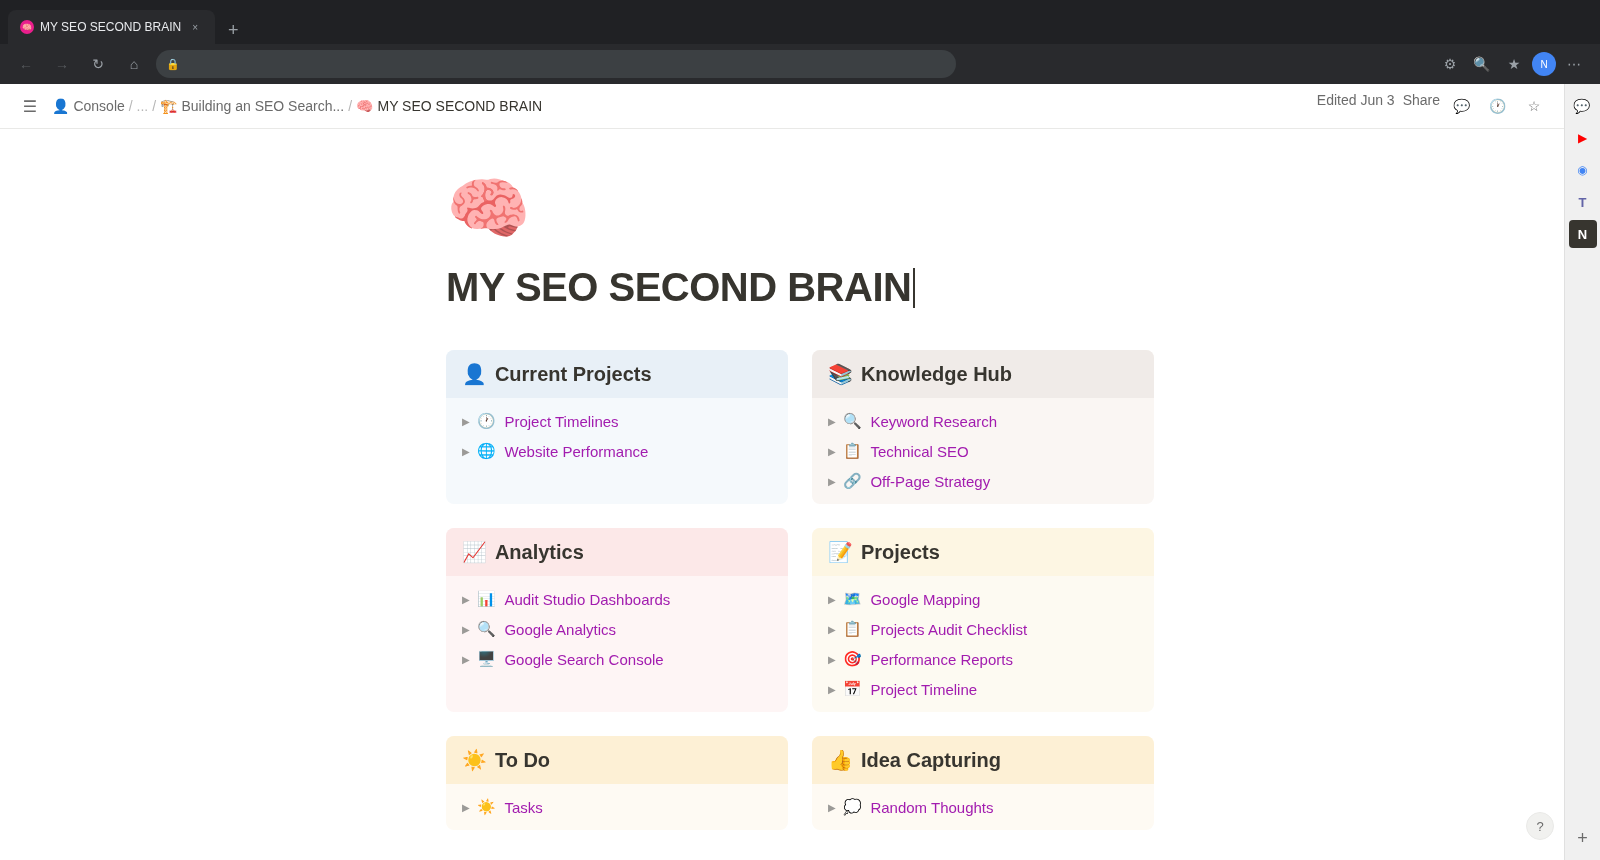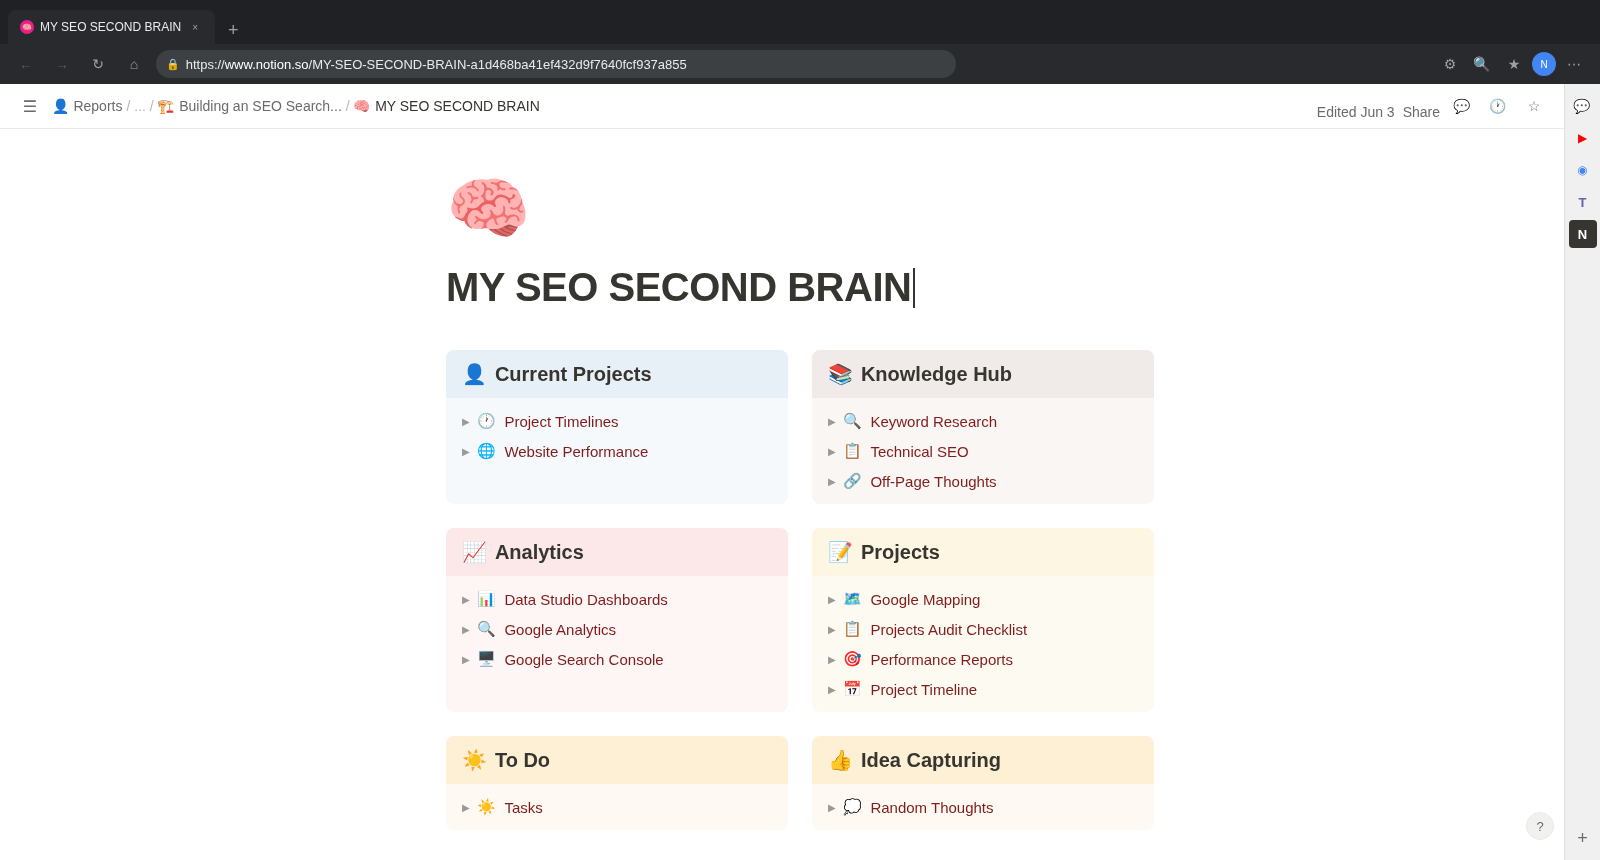--- a/index.html
+++ b/index.html
@@ -30,21 +30,21 @@
     
     .notion-app { display: flex; flex-direction: column; height: calc(860px - 84px); background: #ffffff; }
     
     
     .notion-topbar { height: 45px; background: #ffffff; display: flex; align-items: center; padding: 0 16px; border-bottom: 1px solid #e9e9e7; gap: 8px; }
     .notion-menu-icon { width: 28px; height: 28px; display: flex; align-items: center; justify-content: center; color: #6b6b6b; cursor: pointer; font-size: 16px; }
     .breadcrumb { display: flex; align-items: center; gap: 4px; font-size: 14px; color: #6b6b6b; flex: 1; }
     .breadcrumb-item { display: flex; align-items: center; gap: 4px; }
     .breadcrumb-sep { color: #b7b7b7; }
     .breadcrumb-current { color: #37352f; font-weight: 500; display: flex; align-items: center; gap: 4px; }
-    .topbar-right { display: flex; align-items: flex-end; gap: 8px; color: #6b6b6b; font-size: 14px; }
+    .topbar-right { display: flex; align-items: flex-start; gap: 8px; color: #6b6b6b; font-size: 14px; }
     .topbar-icon-btn { width: 28px; height: 28px; display: flex; align-items: center; justify-content: center; color: #6b6b6b; cursor: pointer; border-radius: 4px; }
 
     
     .notion-content { flex: 1; overflow-y: auto; padding: 40px 0; background: #ffffff; }
     .page-container { max-width: 900px; margin: 0 auto; padding: 0 96px; }
     
     
     .page-icon { font-size: 68px; margin-bottom: 16px; display: block; }
     
     
@@ -71,21 +71,21 @@
     .card-templates .card-header { background: #fdf6e3; }
     
     .card-todo .card-header { background: #fdf0d5; }
     
     .card-idea .card-header { background: #fdf0d5; }
 
     
     .list-item { display: flex; align-items: center; gap: 8px; padding: 6px 16px; cursor: pointer; color: #37352f; font-size: 15px; }
     .list-arrow { color: #9b9a97; font-size: 10px; flex-shrink: 0; }
     .list-item-icon { font-size: 15px; flex-shrink: 0; }
-    .list-item-text { color: #7f1d1d; font-size: 15px; }
+    .list-item-text { color: #a21caf; font-size: 15px; }
 
     
     .right-sidebar { position: fixed; right: 0; top: 84px; width: 36px; height: calc(860px - 84px); background: #f0f0f0; display: flex; flex-direction: column; align-items: center; padding: 8px 0; gap: 4px; border-left: 1px solid #e0e0e0; z-index: 100; }
     .right-sidebar-icon { width: 28px; height: 28px; display: flex; align-items: center; justify-content: center; color: #6b6b6b; font-size: 14px; cursor: pointer; border-radius: 4px; }
     .right-sidebar-icon.whatsapp { color: #25d366; }
     .right-sidebar-icon.youtube { color: #ff0000; }
     .right-sidebar-icon.chrome { color: #4285f4; }
     .right-sidebar-icon.teams { color: #6264a7; }
     .right-sidebar-icon.notion { color: #37352f; }
     .sidebar-add { width: 28px; height: 28px; display: flex; align-items: center; justify-content: center; color: #6b6b6b; font-size: 18px; cursor: pointer; margin-top: auto; }
@@ -120,41 +120,38 @@
   </div>
 </div>
 
 <div class="address-bar-row">
   <div class="nav-btn disabled">←</div>
   <div class="nav-btn disabled">→</div>
   <div class="nav-btn">↻</div>
   <div class="nav-btn">⌂</div>
   <div class="address-bar">
     <span class="lock-icon">🔒</span>
-    <span class="url-text">
-      https://<span class="url-highlight">www.notion.so</span>/MY-SEO-SECOND-BRAIN-a1d468ba41ef432d9f7640fcf937a855
-    </span>
   </div>
   <div class="toolbar-icons">
     <div class="toolbar-icon">⚙</div>
     <div class="toolbar-icon">🔍</div>
     <div class="toolbar-icon">★</div>
     <div class="profile-avatar">N</div>
     <div class="toolbar-icon">⋯</div>
   </div>
 </div>
 
 <div class="notion-app">
 
   <div class="notion-topbar">
     <div class="notion-menu-icon">☰</div>
     <div class="breadcrumb">
       <div class="breadcrumb-item">
         <span>👤</span>
-        <span>Reports</span>
+        <span>Console</span>
       </div>
       <span class="breadcrumb-sep"> / ... /</span>
       <div class="breadcrumb-item">
         <span>🏗️</span>
         <span>Building an SEO Search...</span>
       </div>
       <span class="breadcrumb-sep"> /</span>
       <div class="breadcrumb-current">
         <span>🧠</span>
         <span>MY SEO SECOND BRAIN</span>
@@ -213,38 +210,38 @@
               <span class="list-item-text">Keyword Research</span>
             </div>
             <div class="list-item">
               <span class="list-arrow">▶</span>
               <span class="list-item-icon">📋</span>
               <span class="list-item-text">Technical SEO</span>
             </div>
             <div class="list-item">
               <span class="list-arrow">▶</span>
               <span class="list-item-icon">🔗</span>
-              <span class="list-item-text">Off-Page Thoughts</span>
+              <span class="list-item-text">Off-Page Strategy</span>
             </div>
           </div>
         </div>
       </div>
 
       <div class="grid-layout">
 
         <div class="card card-analytics">
           <div class="card-header">
             <span class="card-header-icon">📈</span>
             <span>Analytics</span>
           </div>
           <div class="card-body">
             <div class="list-item">
               <span class="list-arrow">▶</span>
               <span class="list-item-icon">📊</span>
-              <span class="list-item-text">Data Studio Dashboards</span>
+              <span class="list-item-text">Audit Studio Dashboards</span>
             </div>
             <div class="list-item">
               <span class="list-arrow">▶</span>
               <span class="list-item-icon">🔍</span>
               <span class="list-item-text">Google Analytics</span>
             </div>
             <div class="list-item">
               <span class="list-arrow">▶</span>
               <span class="list-item-icon">🖥️</span>
               <span class="list-item-text">Google Search Console</span>

